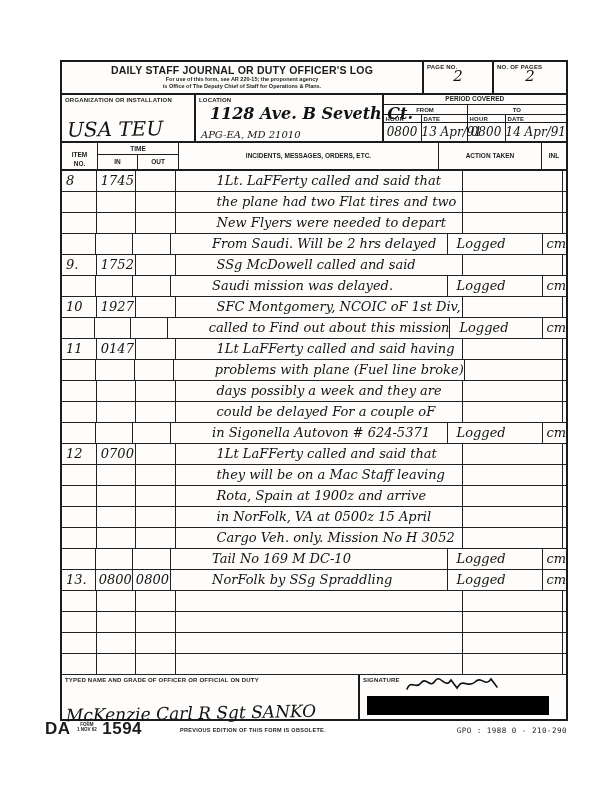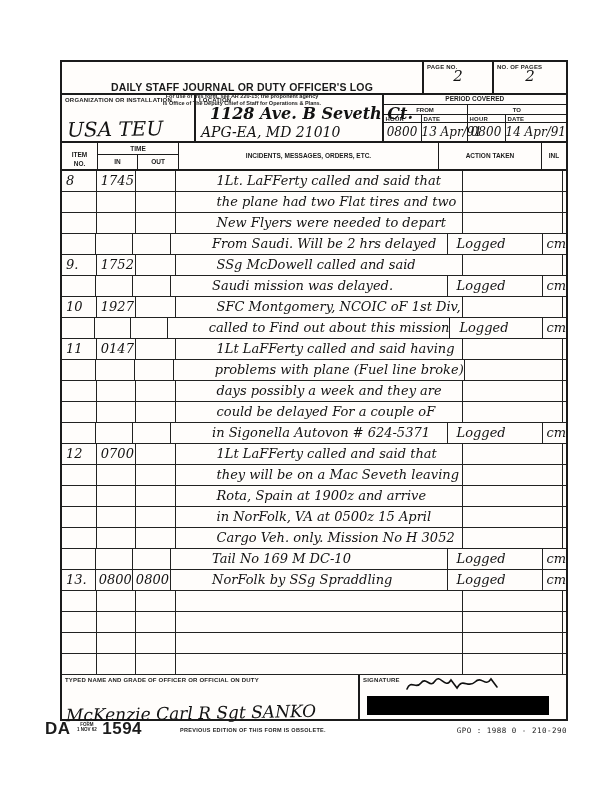--- a/index.html
+++ b/index.html
@@ -5,36 +5,36 @@
   * { margin:0; padding:0; box-sizing:border-box; }
   body { background:#e8e8e8; }
   .page {
     position:relative; width:611px; height:792px; background:#ffffff;
     font-family:"Liberation Sans", sans-serif; color:#1b1b1b; overflow:hidden;
   }
   .form { position:absolute; left:60px; top:60px; width:508px; border:2px solid #1b1b1b; background:#fffdfb; }
 
   
   .hdr-row1 { display:flex; height:33px; border-bottom:2px solid #1b1b1b; }
-  .title-cell { flex:1; border-right:2px solid #1b1b1b; text-align:center; padding-top:19px; }
+  .title-cell { flex:1; border-right:2px solid #1b1b1b; text-align:center; padding-top:2px; }
   .form-title { font-size:10.5px; font-weight:bold; letter-spacing:.2px; }
   .instr { font-size:5.5px; font-weight:bold; line-height:1.2; color:#222; }
   .pageno-cell { width:70px; border-right:2px solid #1b1b1b; }
   .pages-cell  { width:72px; }
   .tiny-lbl { font-size:6px; font-weight:bold; padding:2px 3px 0 3px; text-align:left; letter-spacing:.2px; }
   .hw { font-family:"DejaVu Serif", serif; font-style:italic; color:#121212; }
   .hdr-hw-val { text-align:center; font-size:15px; margin-top:-3px; }
 
   
   .hdr-row2 { display:flex; height:48px; border-bottom:2px solid #1b1b1b; }
   .org-cell { width:142px; border-right:2px solid #1b1b1b; position:relative; }
   .org-value { position:absolute; bottom:0px; left:5px; font-size:20px; white-space:nowrap; transform:rotate(-1deg); }
   .loc-cell { width:199px; border-right:2px solid #1b1b1b; position:relative; }
   .loc-line1 { position:absolute; top:9px;  left:14px; font-size:16px; white-space:nowrap;font-weight:bold; }
-  .loc-line2 { position:absolute; bottom:1px; left:5px; font-size:14px; white-space:nowrap; }
+  .loc-line2 { position:absolute; bottom:1px; left:5px; font-size:10px; white-space:nowrap; }
   .period-cell { flex:1; display:flex; flex-direction:column; }
   .period-lbl { height:10px; border-bottom:1.5px solid #1b1b1b; text-align:center; font-size:6.5px; font-weight:bold; }
   .fromto { display:flex; height:10px; border-bottom:1.5px solid #1b1b1b; }
   .fromto > div { font-size:6px; font-weight:bold; text-align:center; line-height:10px; }
   .ft-from { width:84px; border-right:1.5px solid #1b1b1b; }
   .ft-to { flex:1; }
   .hd-grid { flex:1; display:flex; }
   .hd-col { border-right:1.5px solid #1b1b1b; display:flex; flex-direction:column; }
   .hd-col:last-child { border-right:none; }
   .hd-col .tiny-lbl { border-bottom:1px solid #1b1b1b; padding:1px 2px 0 2px; }
@@ -265,21 +265,21 @@
           <div class="c-in hw">0700</div>
           <div class="c-out hw"></div>
           <div class="c-text hw">1Lt LaFFerty called and said that</div>
           <div class="c-action hw"></div>
           <div class="c-inl hw"></div>
         </div>
         <div class="t-row">
           <div class="c-item hw"></div>
           <div class="c-in hw"></div>
           <div class="c-out hw"></div>
-          <div class="c-text hw">they will be on a Mac Seveth leaving</div>
+          <div class="c-text hw">they will be on a Mac Staff leaving</div>
           <div class="c-action hw"></div>
           <div class="c-inl hw"></div>
         </div>
         <div class="t-row">
           <div class="c-item hw"></div>
           <div class="c-in hw"></div>
           <div class="c-out hw"></div>
           <div class="c-text hw">Rota, Spain at 1900z and arrive</div>
           <div class="c-action hw"></div>
           <div class="c-inl hw"></div>

